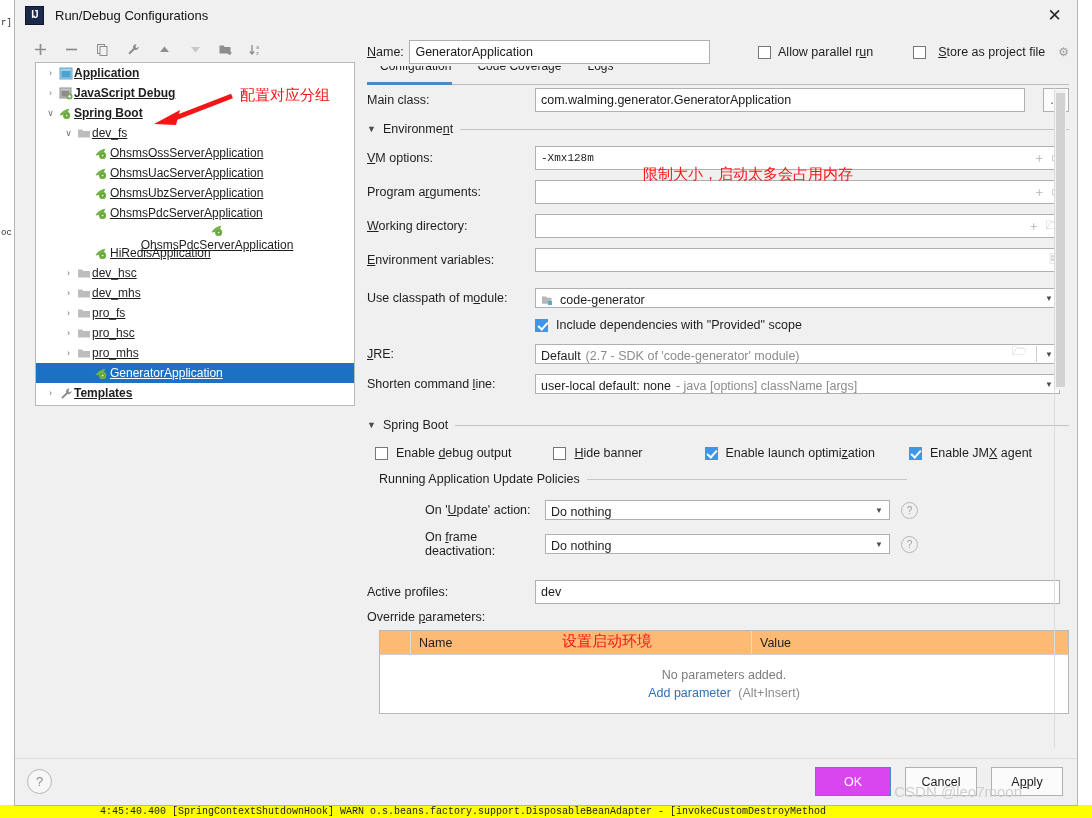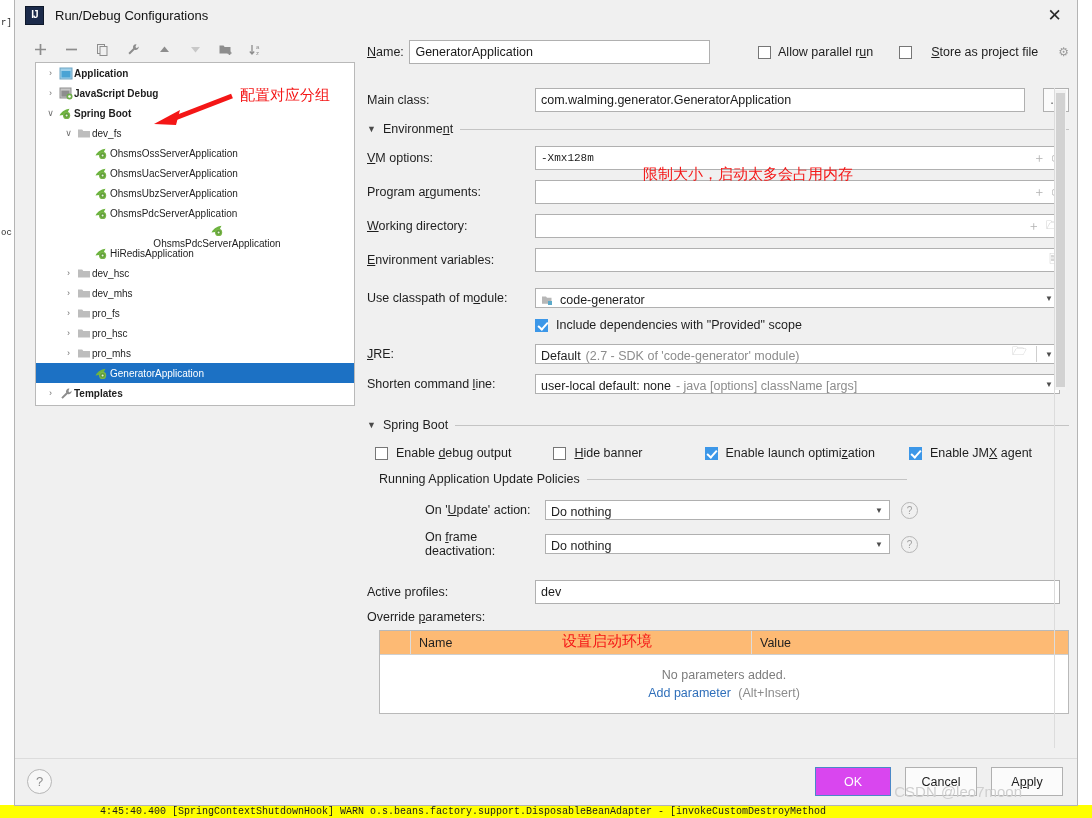--- a/index.html
+++ b/index.html
@@ -30,21 +30,21 @@
   
   .toolbar{position:absolute;left:10px;top:36px;width:330px;height:26px;display:flex;align-items:center;gap:1px;}
   .tb{width:30px;height:24px;display:flex;align-items:center;justify-content:center;cursor:pointer;color:#8d8d8d;}
 
   
   .tree{position:absolute;left:20px;top:62px;width:320px;height:344px;background:#fff;border:1px solid #b9b9b9;box-sizing:border-box;overflow:hidden;}
   .trow{height:20px;display:flex;align-items:center;white-space:nowrap;cursor:pointer;}
   .trow.sel{background:#1c71c4;color:#fff;}
   .arrow{width:13px;display:inline-block;text-align:center;color:#6e6e6e;font-size:9px;flex:none;}
   .ticon{width:17px;height:15px;flex:none;display:inline-flex;align-items:center;justify-content:center;}
-  .tlabel{font-size:10px;}
+  .tlabel{font-size:12px;text-decoration:underline;}
   .tlabel.bold{font-weight:bold;}
 
   
   .rpanel{position:absolute;left:352px;top:36px;width:702px;height:742px;}
   .name-row{display:flex;align-items:center;height:24px;margin-top:4px;}
   .lbl{font-size:12.5px;color:#1e1e1e;white-space:nowrap;}
   .u{text-decoration:underline;}
   .inp{border:1px solid #b0b0b0;background:#fff;height:24px;box-sizing:border-box;padding:0 5px;font-size:12.5px;color:#1a1a1a;display:flex;align-items:center;overflow:hidden;}
   .cb{width:13px;height:13px;border:1px solid #767676;background:#fff;box-sizing:border-box;flex:none;display:inline-block;position:relative;cursor:pointer;}
   .cb.on{background:#3c97e8;border-color:#3c97e8;}
@@ -357,27 +357,36 @@
 
     <div class="rpanel">
 
       <div class="name-row">
         <div class="lbl" style="width:46px"><span class="u">N</span>ame:</div>
         <div class="inp" style="width:325px">GeneratorApplication</div>
         <div style="display:flex;align-items:center;gap:7px;margin-left:48px">
           <span class="cb"></span>
           <span class="lbl">Allow parallel r<span class="u">u</span>n</span>
         </div>
-        <div style="display:flex;align-items:flex-end;gap:19px;margin-left:26px">
+        <div style="display:flex;align-items:flex-end;gap:12px;margin-left:40px">
           <span class="cb"></span>
           <span class="lbl"><span class="u">S</span>tore as project file</span>
           <span style="color:#9b9b9b;font-size:12px;margin-left:1px">⚙</span>
         </div>
       </div>
 
+      <div class="tabstrip">
+        <div class="tabs">
+          <div class="tab">Configuration</div>
+          <div class="tab">Code Coverage</div>
+          <div class="tab">Logs</div>
+        </div>
+        <div class="tabline"></div>
+        <div class="tabline-active"></div>
+      </div>
 
       <div class="form">
 
         <div class="frow">
           <div class="fl">Main class:</div>
           <div class="fw">
               <div class="inp" style="width:490px">com.walming.generator.GeneratorApplication</div>
             </div>
           <div class="btn" style="height:24px;min-width:26px;padding:0;margin-left:6px;color:#555">…</div>
         </div>

